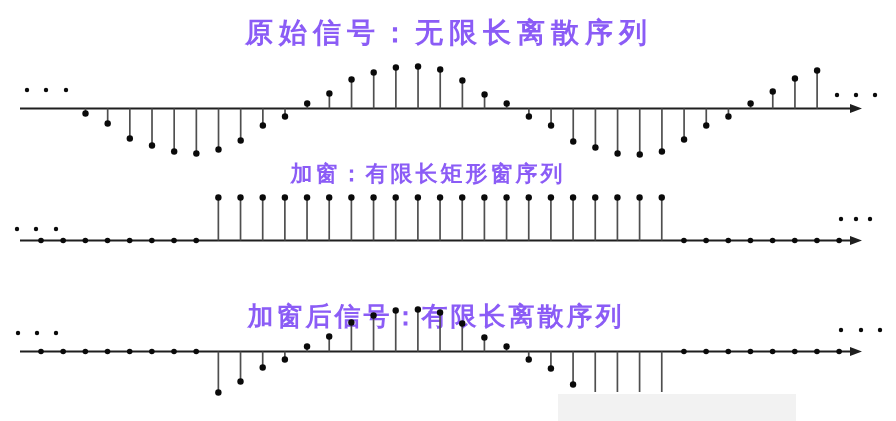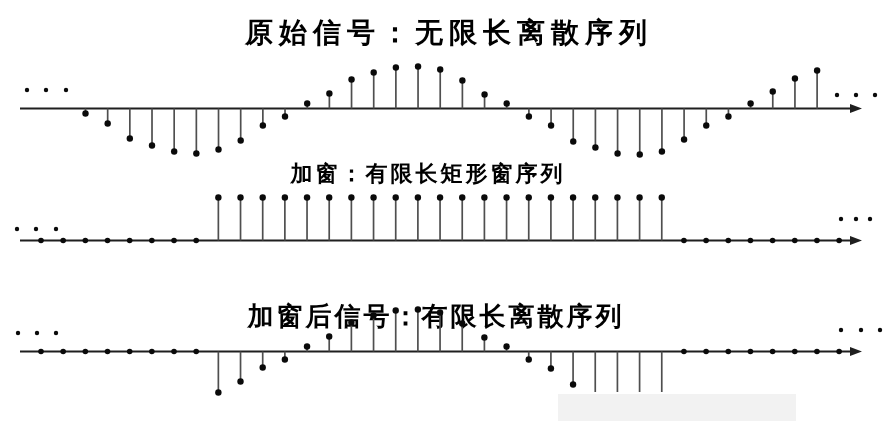--- a/index.html
+++ b/index.html
@@ -8,21 +8,21 @@
     width:896px;height:421px;
     background:#ffffff;
     overflow:hidden;
     font-family:"Liberation Sans", sans-serif;
   }
   .plot-title{
     position:absolute;
     transform:translateX(-50%);
     white-space:nowrap;
     font-weight:700;
-    color:#000000;
+    color:#8b5cf6;
   }
   .t1{left:449px;top:14px;font-size:28px;letter-spacing:6px;}
   .t2{left:428px;top:159px;font-size:22px;letter-spacing:3px;}
   .t3{left:436px;top:275px;font-size:26px;letter-spacing:3px;margin-top:24px;}
   svg{position:absolute;left:0;top:0;}
 </style>
 </head>
 <body>
 
 <div class="stage">

